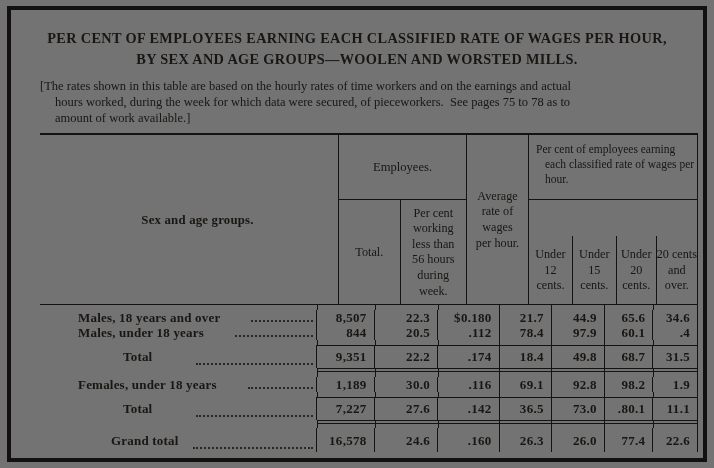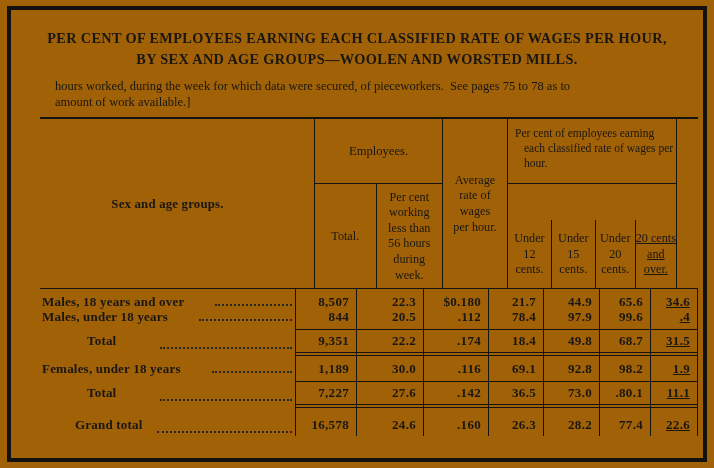--- a/index.html
+++ b/index.html
@@ -1,31 +1,31 @@
 <!DOCTYPE html>
 <html><head>
 <meta charset="utf-8">
 <style>
   * { box-sizing: border-box; margin: 0; padding: 0; }
   body { margin: 0; background: #e8e6e1; font-family: "Liberation Serif", "DejaVu Serif", serif; }
-  .page { position: relative; width: 714px; height: 468px; background: #a16207; color: #191613; overflow: hidden; }
+  .page { position: relative; width: 714px; height: 468px; background: #737373; color: #191613; overflow: hidden; }
   .frame { position: absolute; left: 7px; top: 6px; right: 7px; bottom: 6px; border: 4px solid #121110; }
   .content { position: absolute; left: 11px; top: 10px; right: 11px; bottom: 10px; padding: 0 18px; }
 
   .title { margin-top: 8px; text-align: center; font-weight: bold; font-size: 14.3px; line-height: 1.45; letter-spacing: 0.35px; }
 
   .note { margin-top: 9px; font-size: 12.5px; line-height: 1.28; }
   .note-line { white-space: pre-wrap; }
   .note-cont { padding-left: 15px; }
 
   .wtable { margin-top: 7px; width: 658px; border-top: 2.2px solid #151311; }
 
   
-  .c0 { width: 255px; } .c1 { width: 61px; } .c2 { width: 67px; } .c3 { width: 65px; }
-  .c4 { width: 55px; } .c5 { width: 56px; } .c6 { width: 51px; } .c7 { width: 48px; text-decoration: underline; }
+  .c0 { width: 255px; margin-left: 36px; } .c1 { width: 61px; } .c2 { width: 67px; } .c3 { width: 65px; }
+  .c4 { width: 55px; } .c5 { width: 56px; } .c6 { width: 51px; } .c7 { width: 48px; }
 
   .thead { display: flex; height: 170px; border-bottom: 1.8px solid #151311; font-size: 12.2px; line-height: 1.28; }
   .vb { border-left: 1.4px solid #151311; }
   .stub-head { display: flex; align-items: center; justify-content: center; font-weight: bold; font-size: 12.8px; letter-spacing: 0.2px; }
   .grp { display: flex; flex-direction: column; }
   .grp-emp { width: 128px; margin-left: 19px; }
   .grp-pct { width: 170px; border-right: 1.4px solid #151311; gap: 36px; }
   .grp-top { height: 65px; border-bottom: 1.5px solid #151311; flex: none; }
   .grp-top-emp { display: flex; align-items: center; justify-content: center; font-size: 12.6px; }
   .grp-top-pct { padding: 7px 2px 0 7px; font-size: 11.5px; line-height: 1.3; }
@@ -63,20 +63,21 @@
 <div class="page">
   <div class="frame">
     <div class="content">
 
       <div class="title">
         <div>PER CENT OF EMPLOYEES EARNING EACH CLASSIFIED RATE OF WAGES PER HOUR,</div>
         <div>BY SEX AND AGE GROUPS—WOOLEN AND WORSTED MILLS.</div>
       </div>
 
       <div class="note">
+        <div class="note-line">[The rates shown in this table are based on the hourly rates of time workers and on the earnings and actual</div>
         <div class="note-line note-cont">hours worked, during the week for which data were secured, of pieceworkers.  See pages 75 to 78 as to</div>
         <div class="note-line note-cont">amount of work available.]</div>
       </div>
 
       <div class="wtable">
 
         <div class="thead">
           <div class="c0 stub-head">
             <span>Sex and age groups.</span>
           </div>
@@ -166,21 +167,21 @@
           <div class="row r15">
             <div class="c c0 lblcell">
                 <span class="lab">Males, under 18 years</span>
                 <span class="lead"></span>
               </div>
             <div class="c c1 num">844</div>
             <div class="c c2 num">20.5</div>
             <div class="c c3 num">.112</div>
             <div class="c c4 num">78.4</div>
             <div class="c c5 num">97.9</div>
-            <div class="c c6 num">99.6</div>
+            <div class="c c6 num">60.1</div>
             <div class="c c7 num">.4</div>
           </div>
 
           <div class="row gap5">
             <div class="c c0"></div>
               <div class="c c1"></div>
               <div class="c c2"></div>
               <div class="c c3"></div>
               <div class="c c4"></div>
               <div class="c c5"></div>
@@ -310,21 +311,21 @@
 
           <div class="row grow">
             <div class="c c0 lblcell">
                 <span class="lab ind2">Grand total</span>
                 <span class="lead"></span>
               </div>
             <div class="c c1 num">16,578</div>
             <div class="c c2 num">24.6</div>
             <div class="c c3 num">.160</div>
             <div class="c c4 num">26.3</div>
-            <div class="c c5 num">28.2</div>
+            <div class="c c5 num">26.0</div>
             <div class="c c6 num">77.4</div>
             <div class="c c7 num">22.6</div>
           </div>
 
         </div>
       </div>
 
     </div>
   </div>
 </div>

